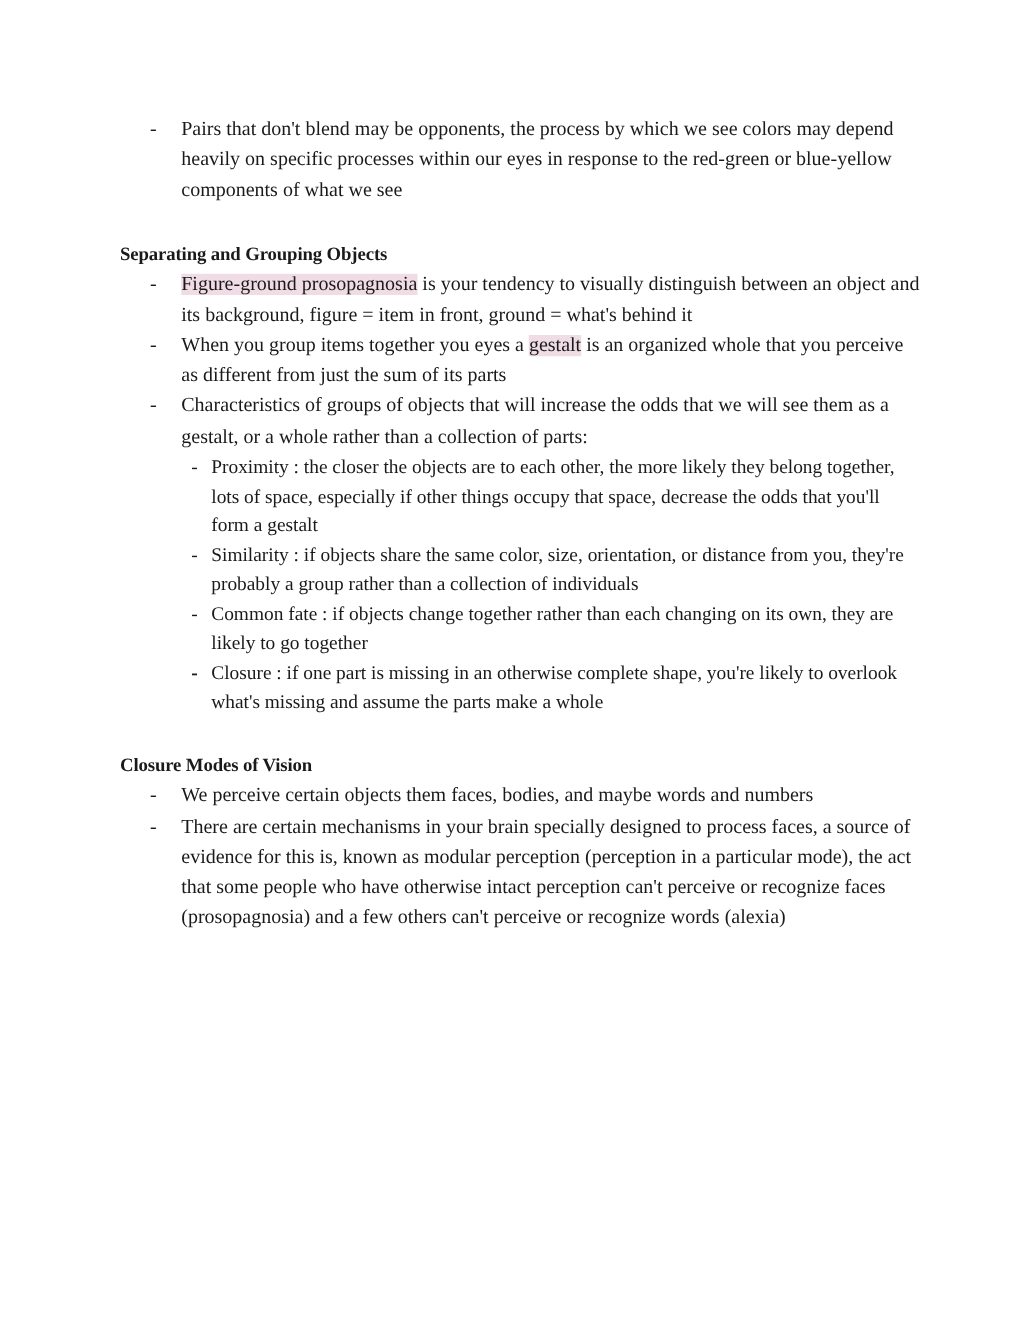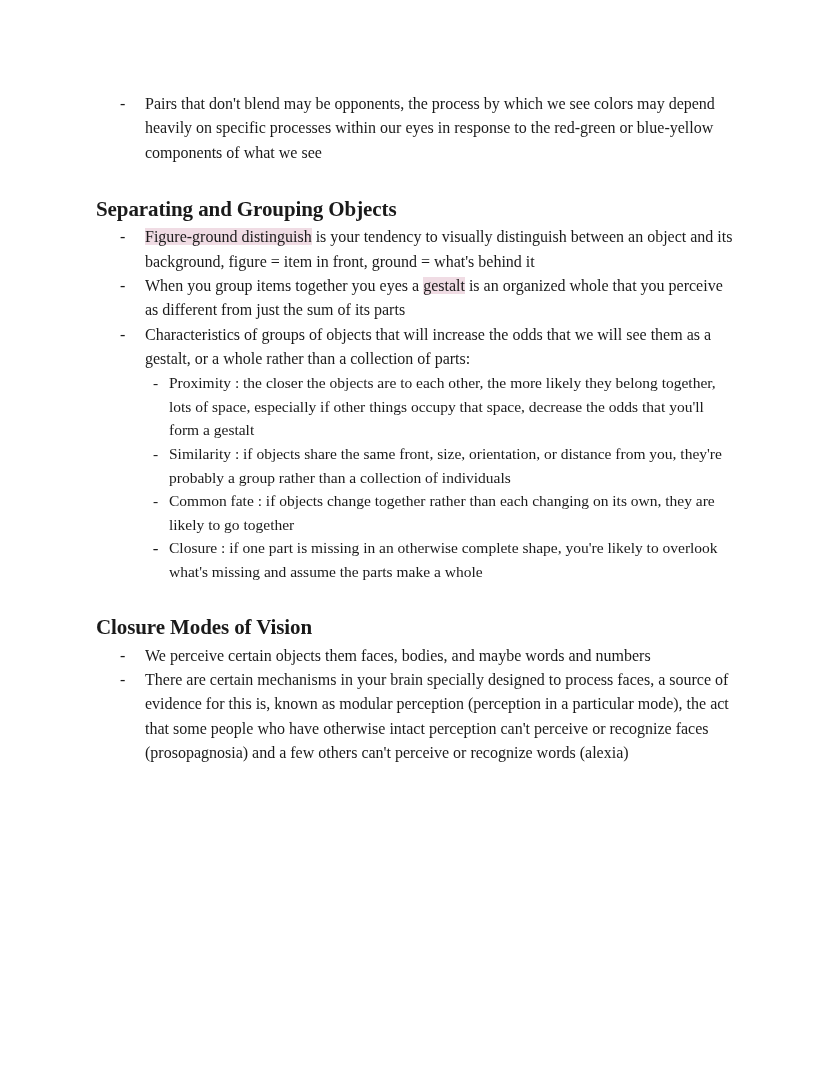--- a/index.html
+++ b/index.html
@@ -21,21 +21,21 @@
     background: #ffffff;
     box-sizing: border-box;
     padding: 92px 92px 40px 96px;
   }
   .content {
     width: 640px;
   }
 
   
   .section-heading {
-    font-size: 21px;
+    font-size: 15px;
     font-weight: bold;
     line-height: 1.55;
     margin: 0;
     padding: 0;
     letter-spacing: -0.1px;
   }
   .gap-before-heading {
     height: 28px;
   }
 
@@ -105,41 +105,41 @@
       </li>
     </ul>
 
     <div class="gap-before-heading"></div>
 
     <h2 class="section-heading">Separating and Grouping Objects</h2>
 
     <ul class="level1">
       <li>
         <span class="dash">-</span>
-        <mark class="hl">Figure-ground distinguish</mark><span class="txt"> is your tendency to visually distinguish between an object and its background, figure = item in front, ground = what's behind it</span>
+        <mark class="hl">Figure-ground prosopagnosia</mark><span class="txt"> is your tendency to visually distinguish between an object and its background, figure = item in front, ground = what's behind it</span>
       </li>
       <li>
         <span class="dash">-</span>
         <span class="txt">When you group items together you eyes a </span><mark class="hl">gestalt</mark><span class="txt"> is an organized whole that you perceive as different from just the sum of its parts</span>
       </li>
       <li>
         <span class="dash">-</span>
         <span class="txt">Characteristics of groups of objects that will increase the odds that we will see them as a gestalt, or a whole rather than a collection of parts:</span>
       </li>
     </ul>
 
     <div class="sub-wrap">
       <ul class="level2">
         <li>
           <span class="dash">-</span>
           <span class="txt">Proximity : the closer the objects are to each other, the more likely they belong together, lots of space, especially if other things occupy that space, decrease the odds that you'll form a gestalt</span>
         </li>
         <li>
           <span class="dash">-</span>
-          <span class="txt">Similarity : if objects share the same front, size, orientation, or distance from you, they're probably a group rather than a collection of individuals</span>
+          <span class="txt">Similarity : if objects share the same color, size, orientation, or distance from you, they're probably a group rather than a collection of individuals</span>
         </li>
         <li>
           <span class="dash">-</span>
           <span class="txt">Common fate : if objects change together rather than each changing on its own, they are likely to go together</span>
         </li>
         <li>
           <span class="dash">-</span>
         </li>
         <li>
           <span class="dash">-</span>

